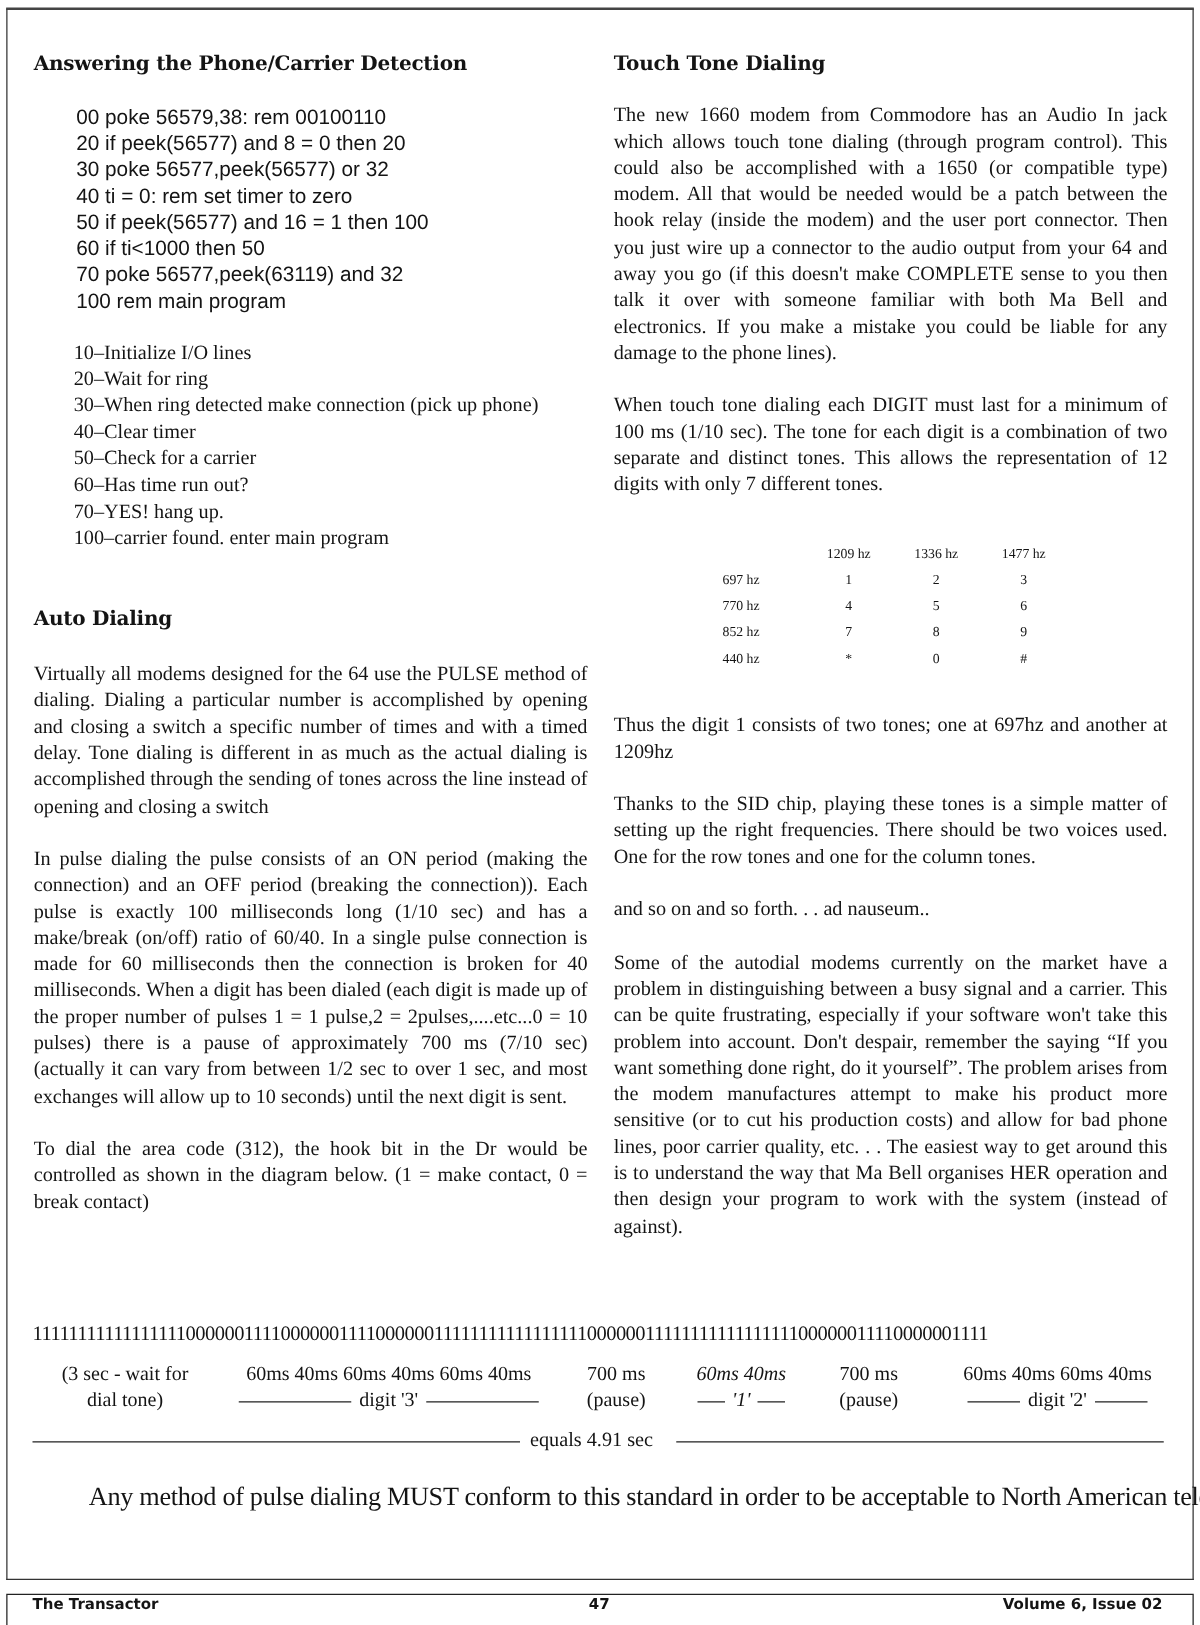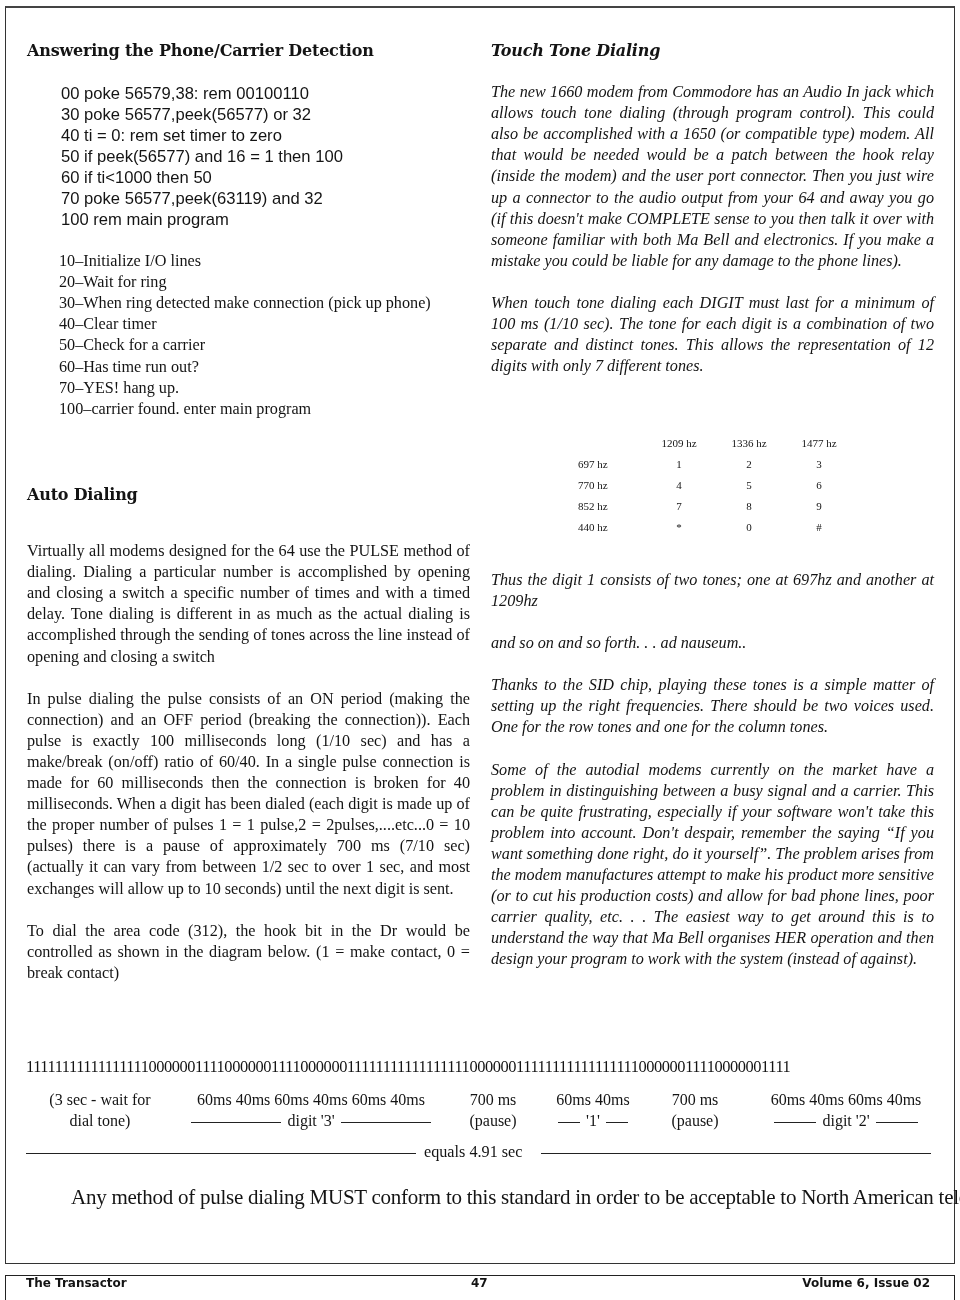--- a/index.html
+++ b/index.html
@@ -2,21 +2,21 @@
 <html><head>
 <meta charset="utf-8">
 <style>
   html, body { margin:0; padding:0; background:#fff; }
   body { width:960px; height:1300px; position:relative; overflow:hidden; color:#141414;
          font-family:"Liberation Serif", serif; }
   .frame { position:absolute; left:5px; top:6px; width:950px; height:1258px;
            border:1.5px solid #333; border-top:2px solid #444; box-sizing:border-box; }
   .col { position:absolute; font-size:16.2px; line-height:21.1px; }
   .left { left:27px; width:443px; }
-  .right { left:491px; width:443px;font-style:italic; }
+  .right { left:491px; width:443px; }
   h2 { font-family:"DejaVu Serif", serif; font-weight:bold; font-size:16px; margin:0; letter-spacing:-0.2px; }
   .code { font-family:"Liberation Sans", sans-serif; font-size:16.6px; line-height:21px; padding-left:34px; }
   .notes { padding-left:32px; line-height:21.1px; }
   p { margin:0; text-align:justify; }
   .abs { position:absolute; }
   table.dtmf { border-collapse:collapse; font-size:11px; }
   table.dtmf td { padding:0; height:21.2px; text-align:center; }
   .bits { position:absolute; top:1057px; left:26px; font-size:16.4px; letter-spacing:-0.42px; white-space:nowrap; }
   .lab { position:absolute; text-align:center; line-height:21px; white-space:nowrap; }
   .rule { display:inline-block; border-top:1px solid #222; vertical-align:middle; margin:0 6px; }
@@ -26,20 +26,21 @@
 </style>
 </head>
 <body>
 
 <div class="frame"></div>
 
 <div class="col left" style="top:40px;">
   <h2>Answering the Phone/Carrier Detection</h2>
   <div class="code" style="margin-top:22px;">
     <div>00 poke 56579,38: rem 00100110</div>
+    <div>20 if peek(56577) and 8 = 0 then 20</div>
     <div>30 poke 56577,peek(56577) or 32</div>
     <div>40 ti = 0: rem set timer to zero</div>
     <div>50 if peek(56577) and 16 = 1 then 100</div>
     <div>60 if ti&lt;1000 then 50</div>
     <div>70 poke 56577,peek(63119) and 32</div>
     <div>100 rem  main program</div>
   </div>
   <div class="notes" style="margin-top:21px;">
     <div>10–Initialize I/O lines</div>
     <div>20–Wait for ring</div>
@@ -47,21 +48,21 @@
     <div>40–Clear timer</div>
     <div>50–Check for a carrier</div>
     <div>60–Has time run out?</div>
     <div>70–YES! hang up.</div>
     <div>100–carrier found. enter main program</div>
   </div>
 </div>
 
 <div class="col left" style="top:484px;">
   <h2>Auto Dialing</h2>
-  <p style="margin-top:36px;">Virtually all modems designed for the 64 use the PULSE method of dialing. Dialing a particular number is accomplished by opening and closing a switch a specific number of times and with a timed delay. Tone dialing is different in as much as the actual dialing is accomplished through the sending of tones across the line instead of opening and closing a switch</p>
+  <p style="margin-top:24px;">Virtually all modems designed for the 64 use the PULSE method of dialing. Dialing a particular number is accomplished by opening and closing a switch a specific number of times and with a timed delay. Tone dialing is different in as much as the actual dialing is accomplished through the sending of tones across the line instead of opening and closing a switch</p>
   <p style="margin-top:21px;">In pulse dialing the pulse consists of an ON period (making the connection) and an OFF period (breaking the connection)). Each pulse is exactly 100 milliseconds long (1/10 sec) and has a make/break (on/off) ratio of 60/40. In a single pulse connection is made for 60 milliseconds then the connection is broken for 40 milliseconds. When a digit has been dialed (each digit is made up of the proper number of pulses  1 = 1 pulse,2 = 2pulses,....etc...0 = 10 pulses) there is a pause of approximately 700 ms (7/10 sec) (actually it can vary from between 1/2 sec to over 1 sec, and most exchanges will allow up to 10 seconds) until the next digit is sent.</p>
   <p style="margin-top:21px;">To dial the area code (312), the hook bit in the Dr would be controlled as shown in the diagram below. (1 = make contact, 0 = break contact)</p>
 </div>
 
 <div class="col right" style="top:40px;">
   <h2>Touch Tone Dialing</h2>
   <p style="margin-top:21px;">The new 1660 modem from Commodore has an Audio In jack which allows touch tone dialing (through program control). This could also be accomplished with a 1650 (or compatible type) modem. All that would be needed would be a patch between the hook relay (inside the modem) and the user port connector. Then you just wire up a connector to the audio output from your 64 and away you go (if this doesn't make COMPLETE sense to you then talk it over with someone familiar with both Ma Bell and electronics. If you make a mistake you could be liable for any damage to the phone lines).</p>
   <p style="margin-top:21px;">When touch tone dialing each DIGIT must last for a minimum of 100 ms (1/10 sec). The tone for each digit is a combination of two separate and distinct tones. This allows the representation of 12 digits with only 7 different tones.</p>
 </div>
 
@@ -97,40 +98,40 @@
       <td>*</td>
       <td>0</td>
       <td>#</td>
     </tr>
   </tbody>
     </table>
 </div>
 
 <div class="col right" style="top:570px;">
   <p>Thus the digit 1 consists of two tones; one at 697hz and another at 1209hz</p>
+  <p style="margin-top:21px;">Thanks to the SID chip, playing these tones is a simple matter of setting up the right frequencies. There should be two voices used. One for the row tones and one for the column tones.</p>
   <p style="margin-top:21px;">and so on and so forth. . . ad nauseum..</p>
-  <p style="margin-top:21px;">Thanks to the SID chip, playing these tones is a simple matter of setting up the right frequencies. There should be two voices used. One for the row tones and one for the column tones.</p>
   <p style="margin-top:21px;">Some of the autodial modems currently on the market have a problem in distinguishing between a busy signal and a carrier. This can be quite frustrating, especially if your software won't take this problem into account. Don't despair, remember the saying “If you want something done right, do it yourself”. The problem arises from the modem manufactures attempt to make his product more sensitive (or to cut his production costs) and allow for bad phone lines, poor carrier quality, etc. . . The easiest way to get around this is to understand the way that Ma Bell organises HER operation and then design your program to work with the system (instead of against).</p>
 </div>
 
 <div class="bits">1111111111111111100000011110000001111000000111111111111111110000001111111111111111100000011110000001111</div>
 
 <div class="lab" style="left:44px; top:1089px; width:112px;">
   <div>(3 sec - wait for</div>
   <div>dial tone)</div>
 </div>
 <div class="lab" style="left:176px; top:1089px; width:270px;">
   <div>60ms  40ms 60ms  40ms 60ms  40ms</div>
   <div><span class="rule" style="width:90px"></span><span>digit '3'</span><span class="rule" style="width:90px"></span></div>
 </div>
 <div class="lab" style="left:462px; top:1089px; width:62px;">
   <div>700 ms</div>
   <div>(pause)</div>
 </div>
-<div class="lab" style="left:543px; top:1089px; width:100px;">
+<div class="lab" style="left:543px; top:1089px; width:100px;font-style:italic;">
   <div>60ms  40ms</div>
   <div><span class="rule" style="width:22px"></span><span>'1'</span><span class="rule" style="width:22px"></span></div>
 </div>
 <div class="lab" style="left:664px; top:1089px; width:62px;">
   <div>700 ms</div>
   <div>(pause)</div>
 </div>
 <div class="lab" style="left:756px; top:1089px; width:180px;">
   <div>60ms  40ms 60ms  40ms</div>
   <div><span class="rule" style="width:42px"></span><span>digit '2'</span><span class="rule" style="width:42px"></span></div>

